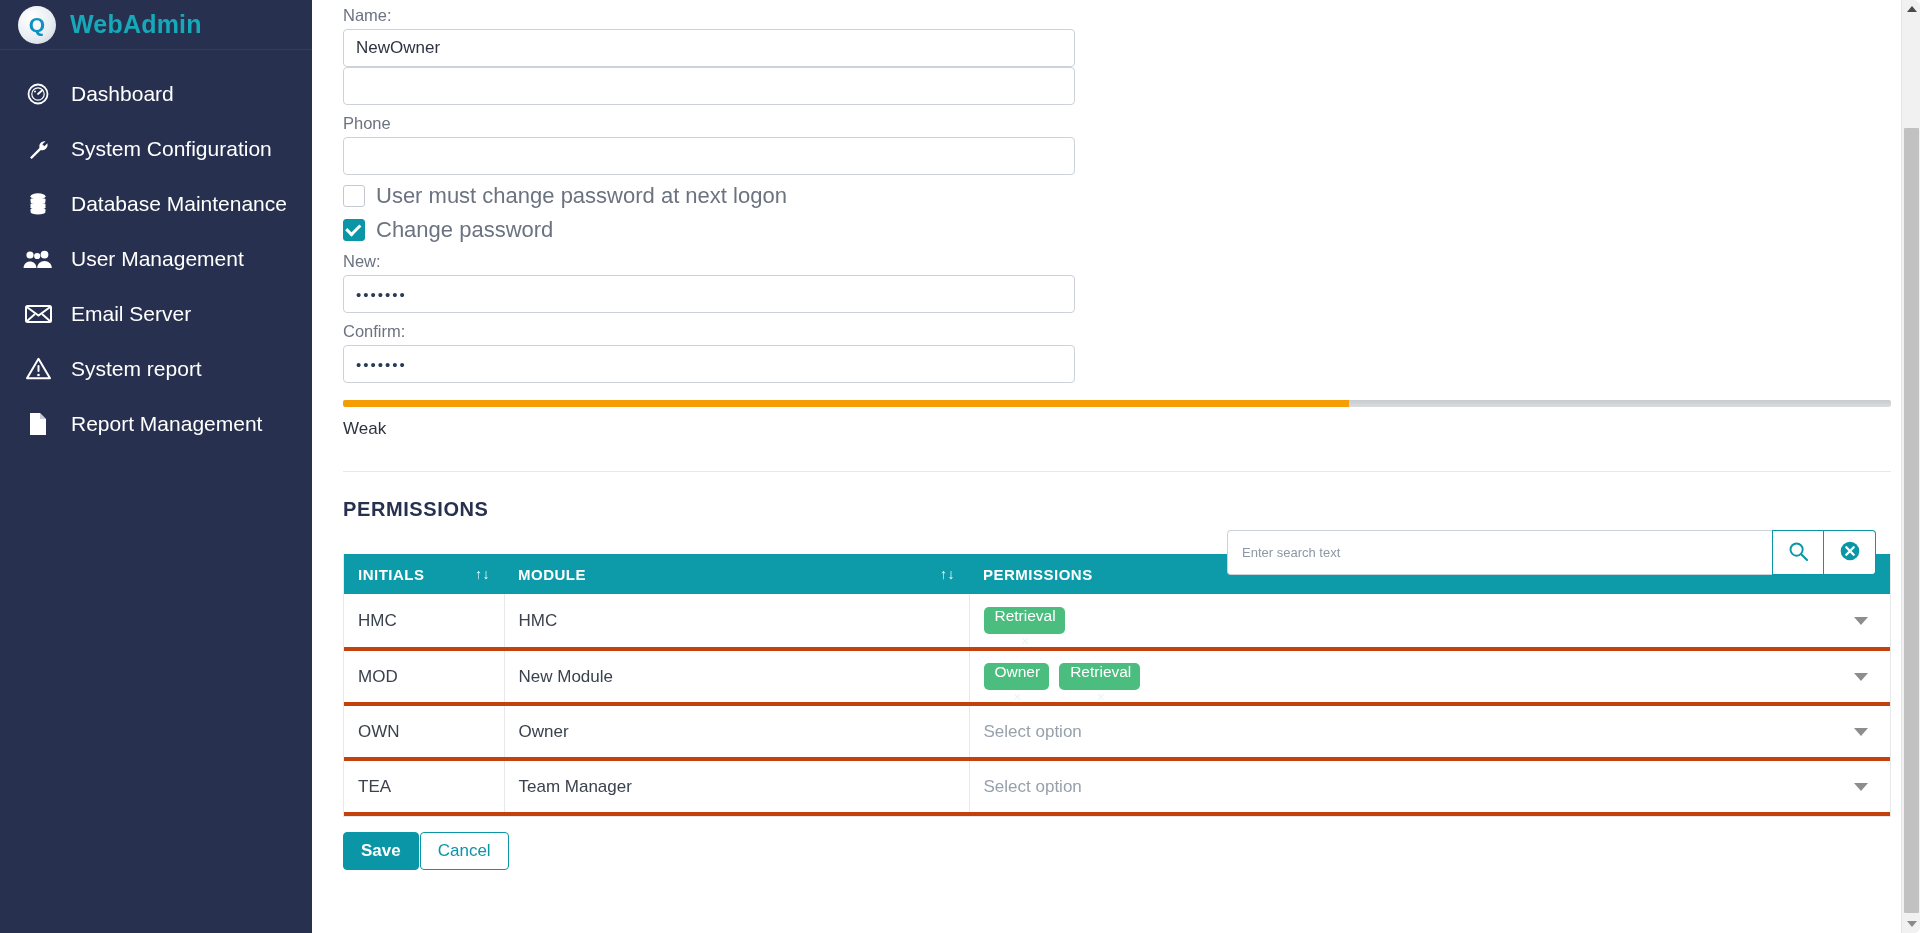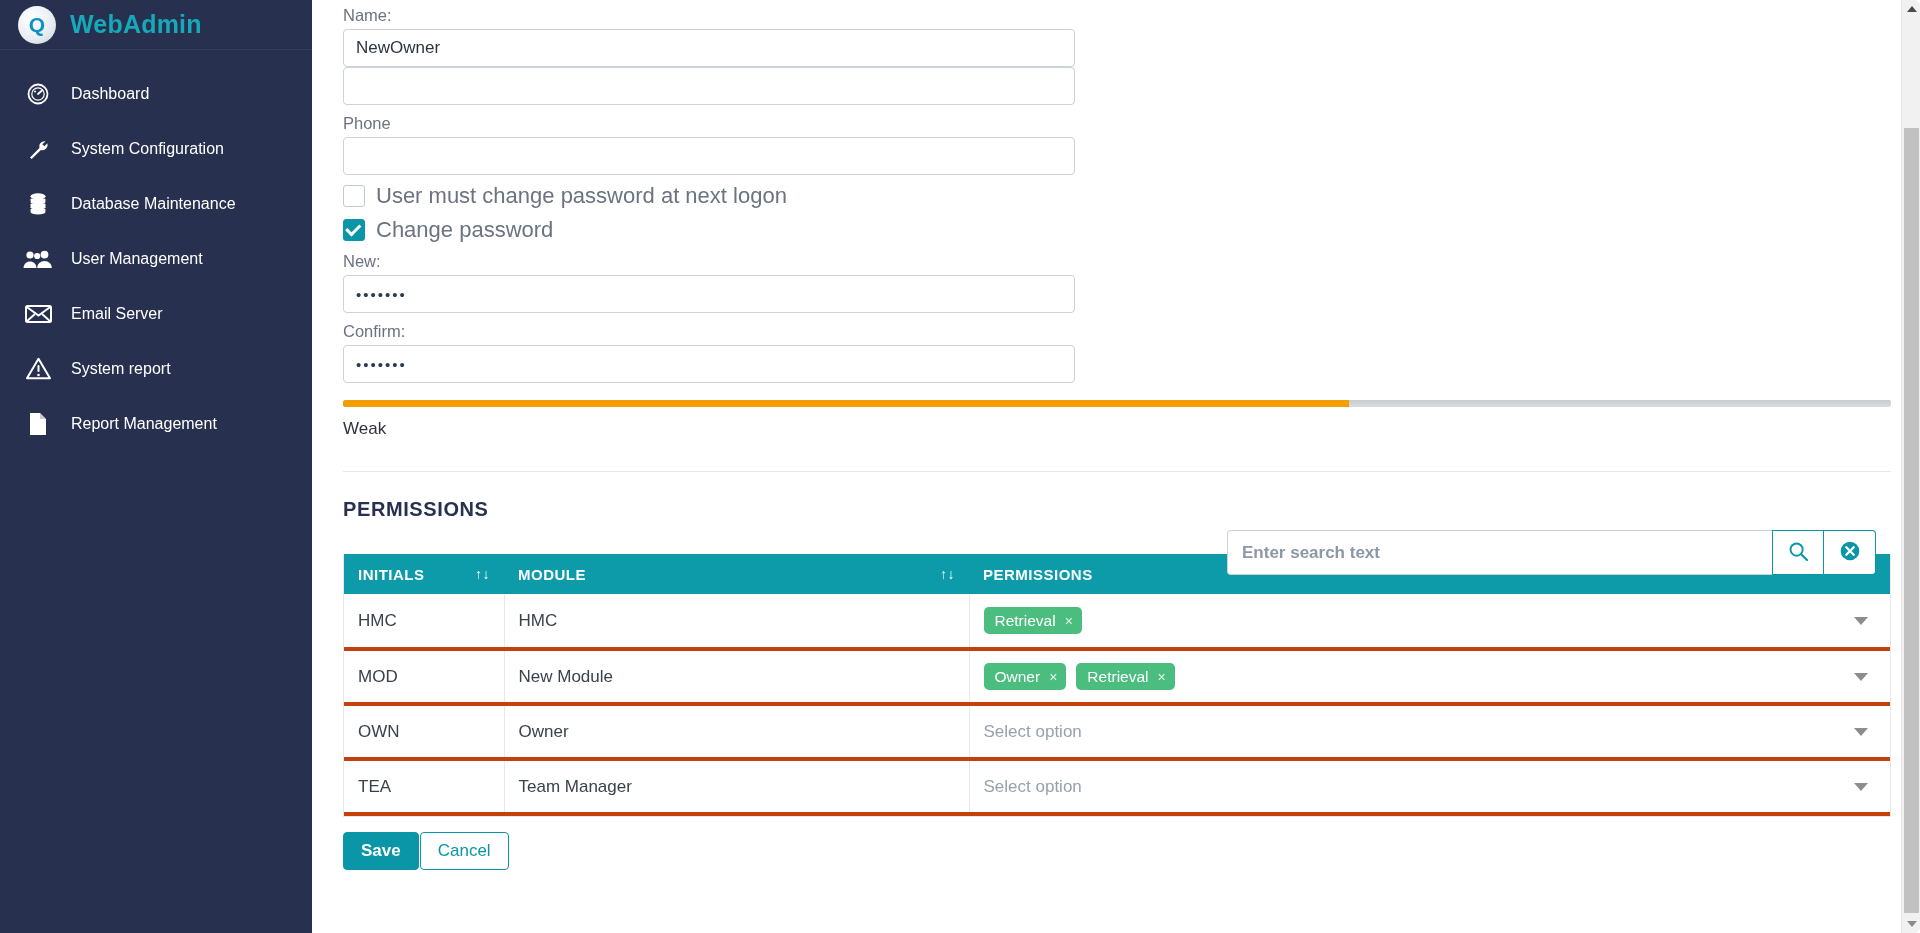--- a/index.html
+++ b/index.html
@@ -31,21 +31,21 @@
   .brand-logo span {
     color: #0b91c4; font-size: 21px; font-weight: bold; line-height: 1;
     font-family: "Liberation Sans", sans-serif;
   }
   .brand-name { color: #16a9b9; font-size: 25px; font-weight: bold; letter-spacing: .2px; }
 
   .nav { padding-top: 16px; }
   .nav-item {
     display: flex; align-items: center; gap: 18px;
     height: 55px; padding-left: 23px;
-    color: #ffffff; font-size: 16px;
+    color: #ffffff; font-size: 21px;
     cursor: pointer;
   }
   .nav-ico { width: 30px; height: 30px; display: flex; align-items: center; justify-content: center; flex: 0 0 auto; }
   .nav-ico svg { display: block; }
 
   
   .main {
     position: relative;
     flex: 1 1 auto; height: 933px;
     background: #ffffff;
@@ -100,24 +100,23 @@
   }
 
   .search-row {
     position: absolute; right: 44px; top: 530px;
     display: flex; align-items: stretch;
   }
   .search-input {
     width: 545px; height: 45px;
     border: 1px solid #ccd2d8; border-right: none;
     border-radius: 4px 0 0 4px;
-    padding: 0 14px; font-size: 17px; color: #3a424d;
+    padding: 0 14px; font-size: 13px; color: #3a424d;
     font-family: "Liberation Sans", sans-serif;
     background: #fff;
-    font-weight: bold;
   }
   .search-input::placeholder { color: #8d98a6; }
   .search-btn {
     width: 52px; height: 45px;
     border: 1px solid #0a96a6; background: #fff;
     display: flex; align-items: center; justify-content: center;
     cursor: pointer;
   }
   .search-btn.last { border-radius: 0 4px 4px 0; border-left: none; }
 
@@ -143,20 +142,21 @@
   .col-init { width: 160px; }
   .col-mod  { width: 465px; }
 
   .perm-cell { position: relative; padding-right: 46px !important; }
   .tags { display: flex; align-items: center; gap: 10px; }
   .tag {
     display: inline-flex; align-items: center; gap: 9px;
     background: #4bbd7f; color: #fff;
     border-radius: 5px; height: 27px; padding: 0 9px 0 11px;
     font-size: 15.5px;
+    flex-direction: column;
   }
   .tag-x { font-size: 14px; color: #e8f7ee; cursor: pointer; line-height: 1; }
   .placeholder-opt { color: #97a1ac; font-size: 17px; }
   .caret {
     position: absolute; right: 22px; top: 50%; transform: translateY(-50%);
     width: 0; height: 0;
     border-left: 7px solid transparent; border-right: 7px solid transparent;
     border-top: 8px solid #8d8d8d;
     cursor: pointer;
   }

